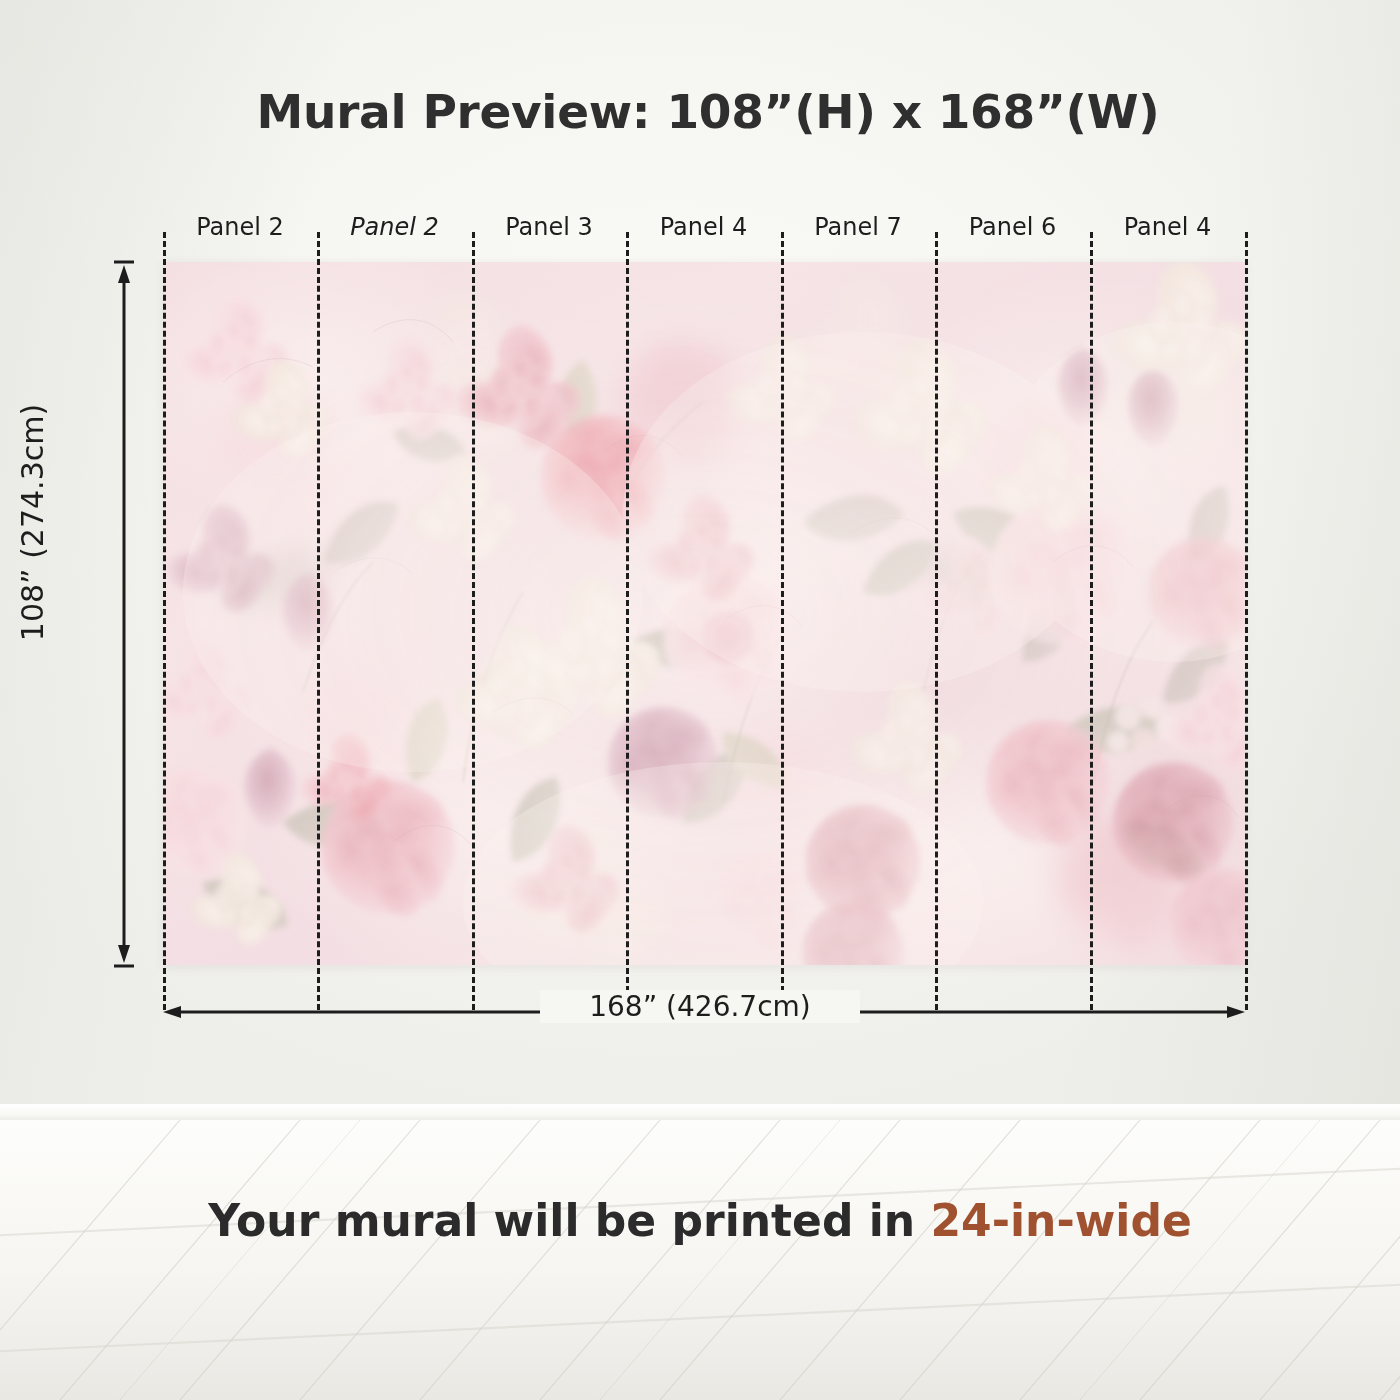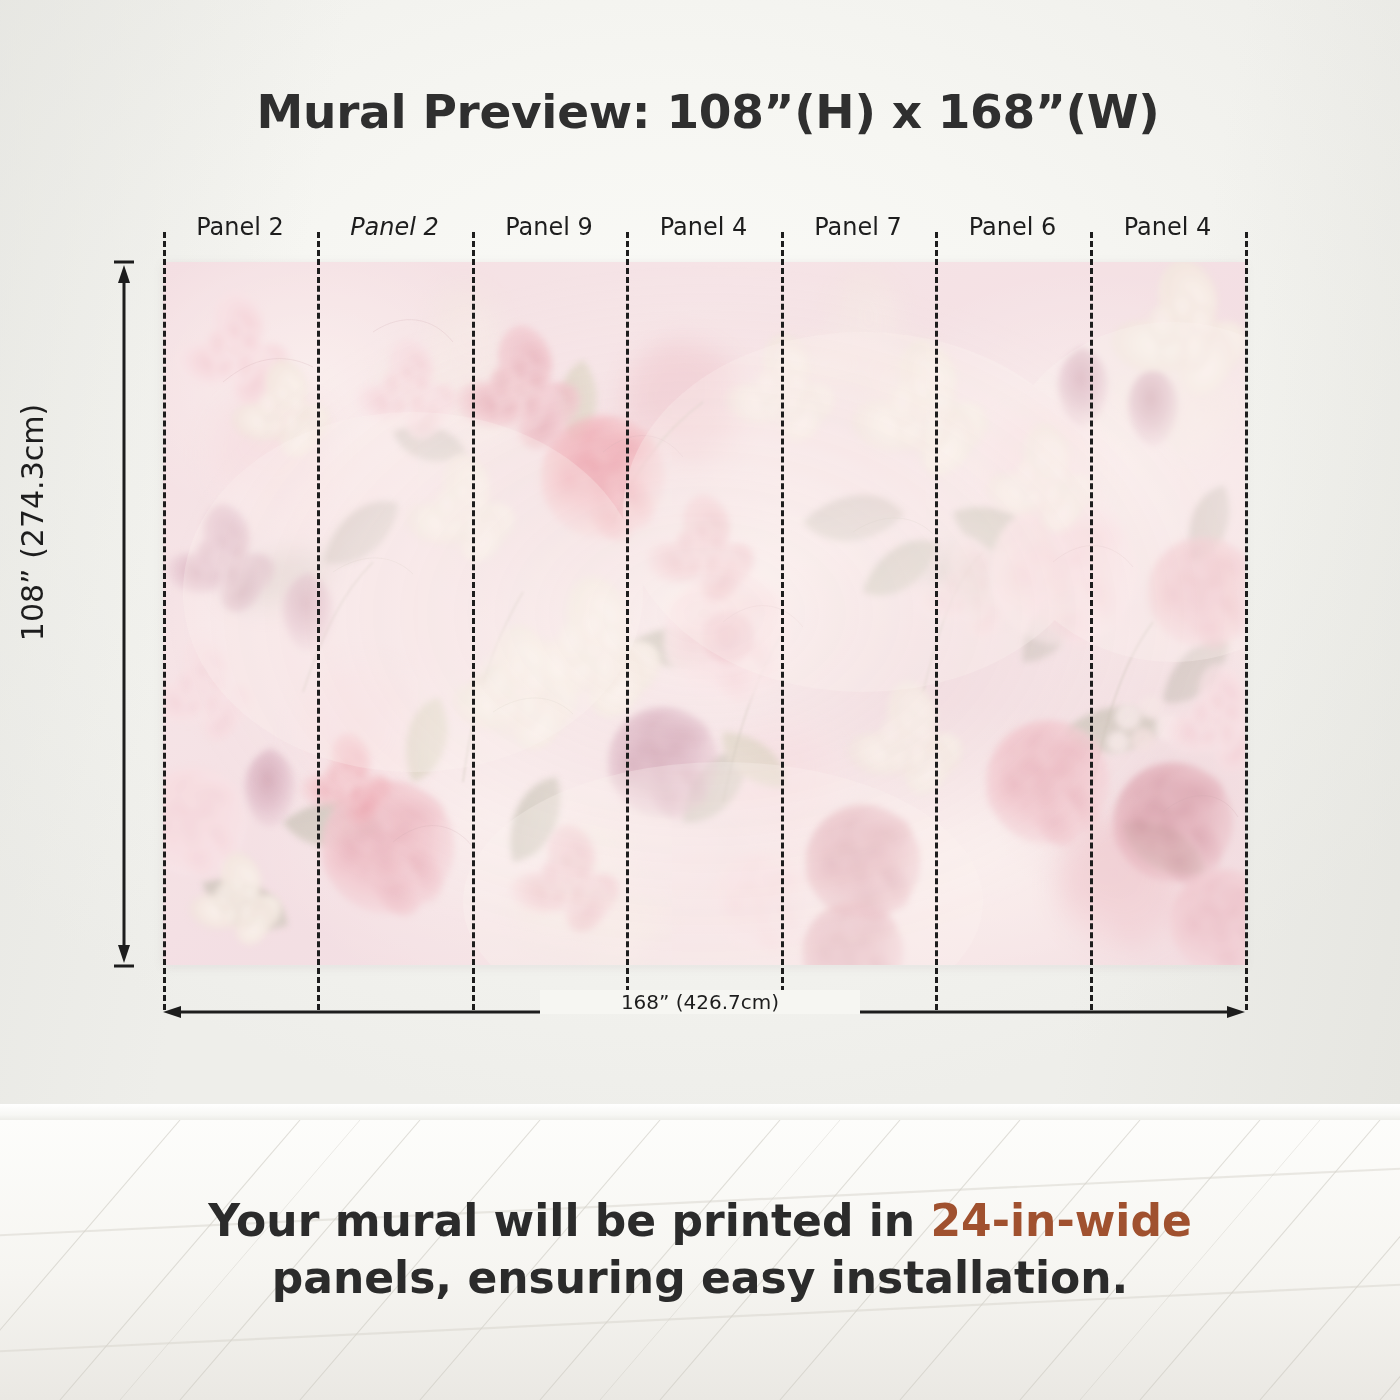--- a/index.html
+++ b/index.html
@@ -71,21 +71,21 @@
   .dim-v{position:absolute;left:108px;top:255px;width:32px;height:718px;}
   .dim-h{position:absolute;left:155px;top:995px;width:1098px;height:34px;}
   .dim-v-label{
     position:absolute;left:-178px;top:505px;width:420px;
     transform:rotate(-90deg);transform-origin:center center;
     text-align:center;font-size:30px;color:#1d1d1d;white-space:nowrap;
     font-family:"DejaVu Sans", sans-serif;
   }
   .dim-h-label{
     position:absolute;left:540px;top:990px;width:320px;text-align:center;
-    font-size:20px;color:#1d1d1d;background:#f6f6f2;
+    font-size:28px;color:#1d1d1d;background:#f6f6f2;
     font-family:"DejaVu Sans", sans-serif;white-space:nowrap;
   }
 
   
   .caption{
     position:absolute;left:0;top:1192px;width:1400px;text-align:center;
     font-size:44px;font-weight:700;color:#2b2b2b;line-height:1.30;
     font-family:"DejaVu Sans", sans-serif;
   }
   .caption .accent{color:#a0512f;}
@@ -417,21 +417,21 @@
 
   <div class="panel-line" style="left:317px;"></div>
   <div class="panel-line" style="left:472px;"></div>
   <div class="panel-line" style="left:626px;"></div>
   <div class="panel-line" style="left:781px;"></div>
   <div class="panel-line" style="left:935px;"></div>
   <div class="panel-line" style="left:1090px;"></div>
 
   <div class="panel-label" style="left:163px;width:154px;">Panel 2</div>
   <div class="panel-label" style="left:317px;width:155px;font-style:italic;">Panel 2</div>
-  <div class="panel-label" style="left:472px;width:154px;">Panel 9</div>
+  <div class="panel-label" style="left:472px;width:154px;">Panel 3</div>
   <div class="panel-label" style="left:626px;width:155px;">Panel 4</div>
   <div class="panel-label" style="left:781px;width:154px;">Panel 7</div>
   <div class="panel-label" style="left:935px;width:155px;">Panel 6</div>
   <div class="panel-label" style="left:1090px;width:155px;">Panel 4</div>
 
   <div class="dim-v">
     <svg width="32" height="718" viewBox="0 0 32 718">
       <g stroke="#1d1d1d" stroke-width="3" fill="none">
         <line x1="6" y1="7" x2="26" y2="7"></line>
         <line x1="6" y1="711" x2="26" y2="711"></line>
@@ -449,16 +449,15 @@
         <line x1="14" y1="17" x2="1084" y2="17"></line>
       </g>
       <polygon points="8,17 26,11 26,23" fill="#1d1d1d"></polygon>
       <polygon points="1090,17 1072,11 1072,23" fill="#1d1d1d"></polygon>
     </svg>
   </div>
   <div class="dim-h-label">168” (426.7cm)</div>
 
   <div class="caption">
     <div><span>Your mural will be printed in </span><span class="accent">24-in-wide</span></div>
-    <div>panels, ensuring easy installation.</div>
   </div>
 
 </div>
 
 </body></html>

